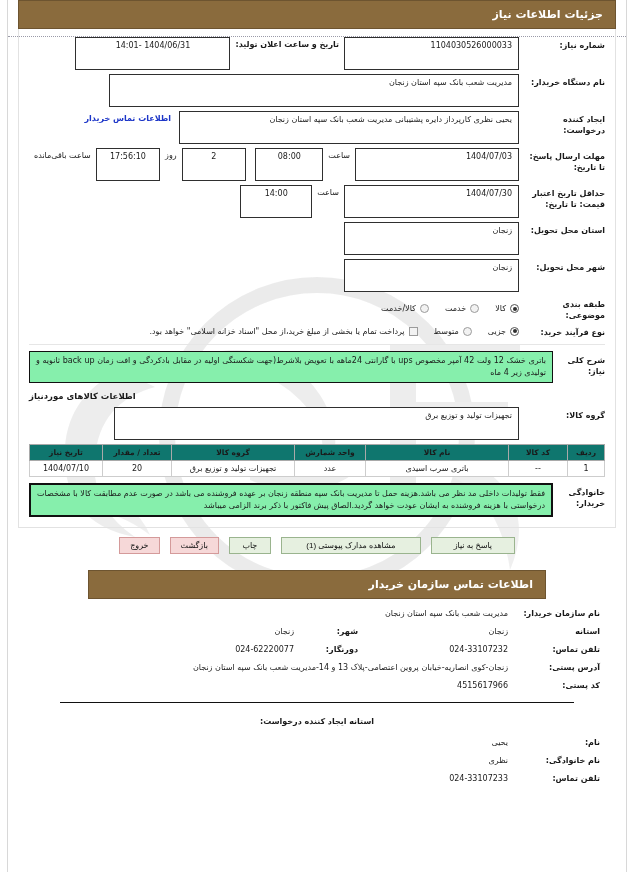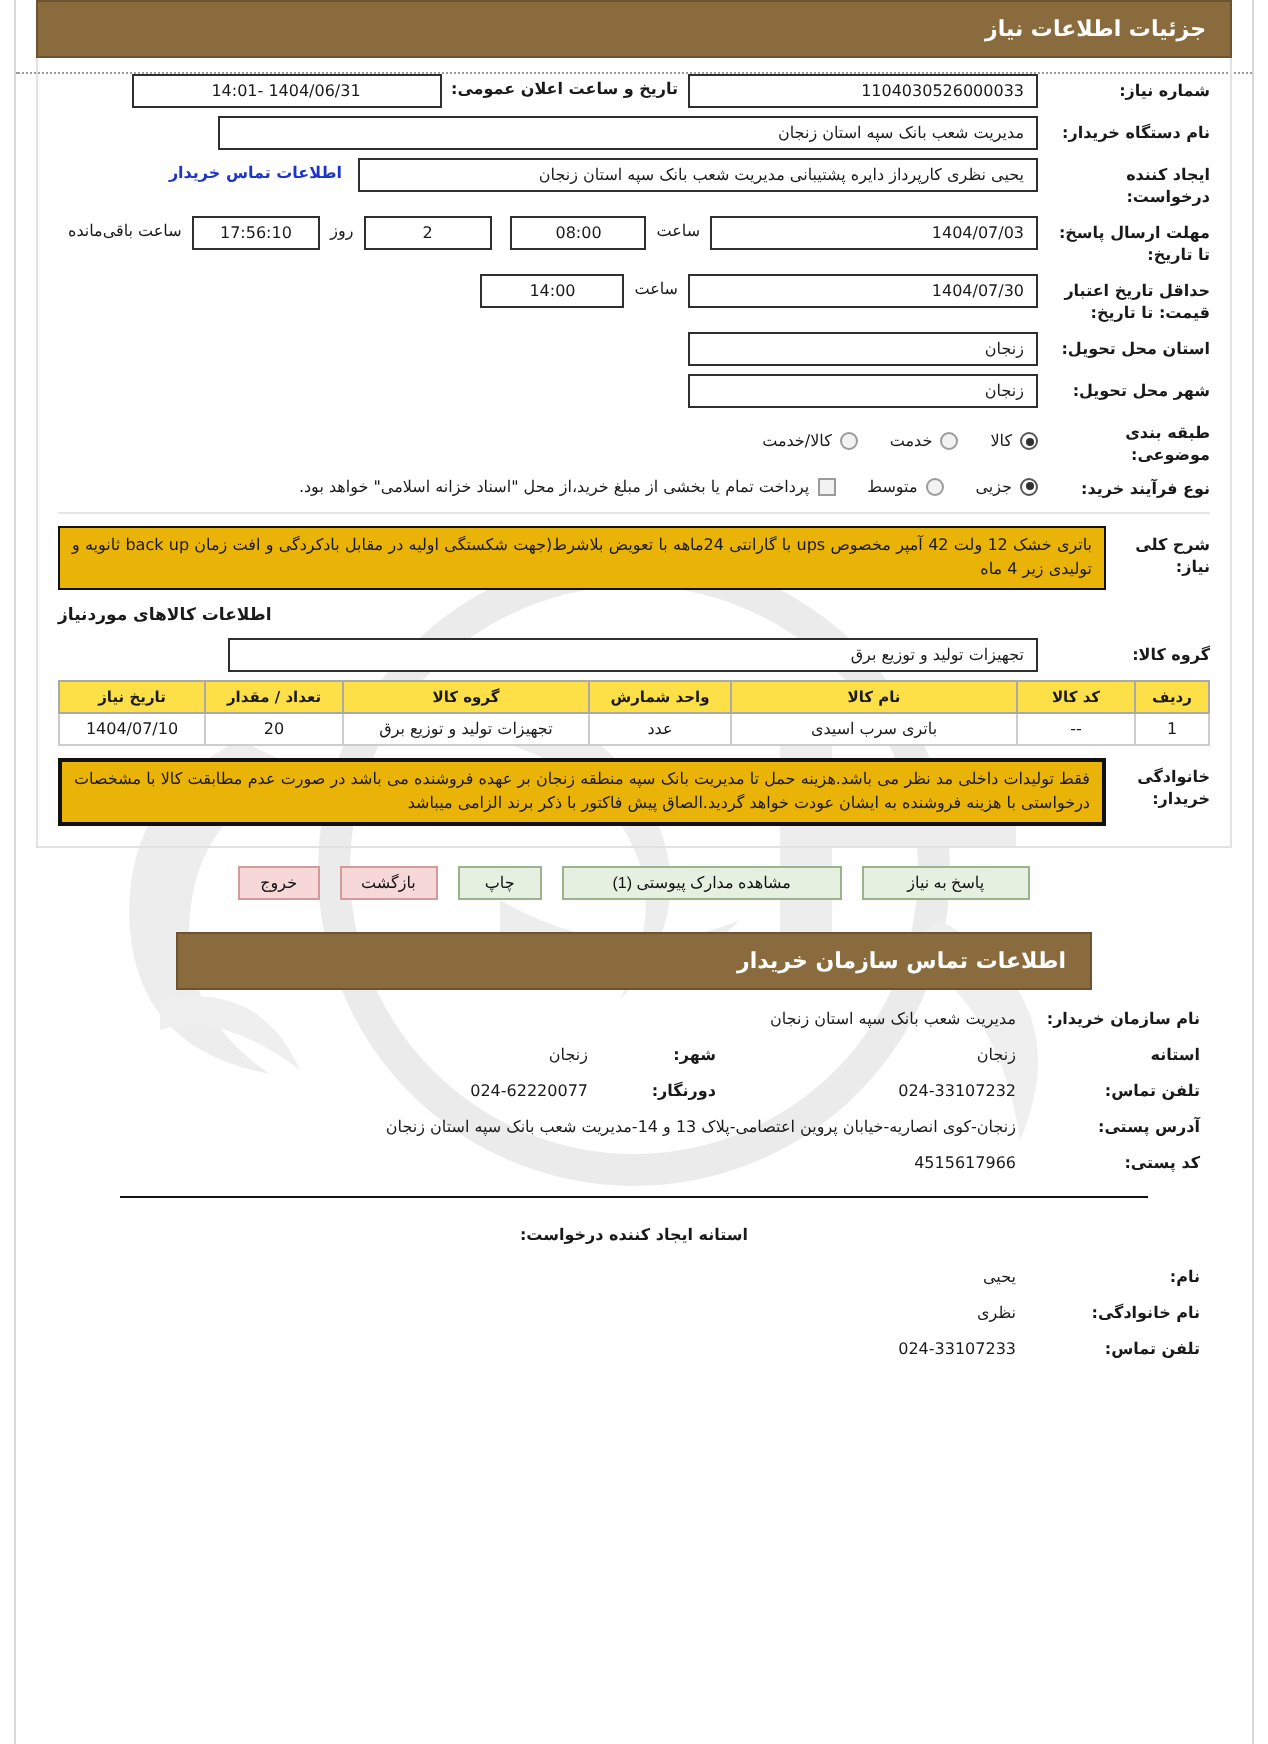--- a/index.html
+++ b/index.html
@@ -95,21 +95,21 @@
     font-weight: bold;
     font-size: 8px;
     line-height: 11px;
     padding-top: 3px;
     padding-left: 6px;
     box-sizing: border-box;
   }
   .box {
     border: 1px solid #2f2f2f;
     background: #ffffff;
-    height: 17px;
+    height: 33px;
     line-height: 15px;
     font-size: 8px;
     padding: 0 6px;
     box-sizing: border-box;
     text-align: right;
     white-space: nowrap;
     overflow: hidden;
   }
   .w-big   { width: 175px; }
   .w-mid   { width: 155px; }
@@ -170,21 +170,21 @@
   .desc-row { display: flex; align-items: flex-start; margin: 6px 0 4px 0; }
   .desc-lbl {
     width: 52px; flex: 0 0 52px;
     font-weight: bold; font-size: 8px;
     text-align: right; line-height: 11px;
     padding-top: 4px; padding-left: 4px;
     box-sizing: border-box;
   }
   .desc-box {
     border: 1px solid #111;
-    background: #eab308;
+    background: #86efac;
     flex: 1 1 auto;
     font-size: 8px;
     line-height: 12px;
     padding: 3px 6px;
     text-align: justify;
     box-sizing: border-box;
   }
 
   .section-head {
     font-weight: bold;
@@ -195,21 +195,21 @@
 
   
   table.goods {
     width: 100%;
     border-collapse: collapse;
     font-size: 8px;
     background: #fff;
     margin-top: 2px;
   }
   table.goods th {
-    background: #fde047;
+    background: #0f766e;
     border: 1px solid #a9a9a9;
     font-weight: bold;
     padding: 3px 2px;
     text-align: center;
     font-size: 7.5px;
     white-space: nowrap;
   }
   table.goods td {
     border: 1px solid #cdcdcd;
     padding: 3px 2px;
@@ -316,21 +316,21 @@
   <div class="bar-wrap">
     <div class="bar">جزئیات اطلاعات نیاز</div>
   </div>
 
   <div class="panel">
     <div class="panel-inner">
 
       <div class="row">
         <div class="lbl">شماره نیاز:</div>
         <div class="box w-big">1104030526000033</div>
-        <div class="inline-lbl b">تاریخ و ساعت اعلان عمومی:</div>
+        <div class="inline-lbl b">تاریخ و ساعت اعلان تولید:</div>
         <div class="box w-mid" style="text-align:center;">1404/06/31 -14:01</div>
       </div>
 
       <div class="row">
         <div class="lbl">نام دستگاه خریدار:</div>
         <div class="box" style="width:410px;">مدیریت شعب بانک سپه استان زنجان</div>
       </div>
 
       <div class="row">
         <div class="lbl">ایجاد کننده درخواست:</div>

